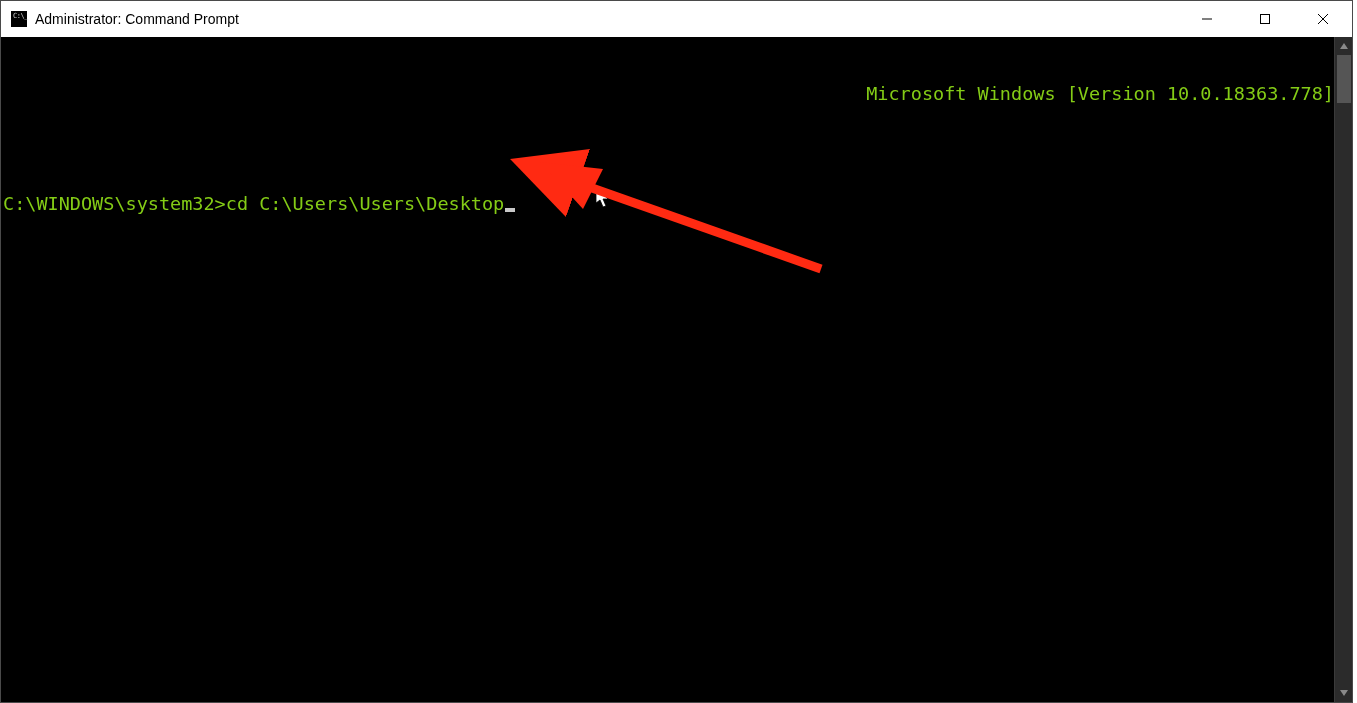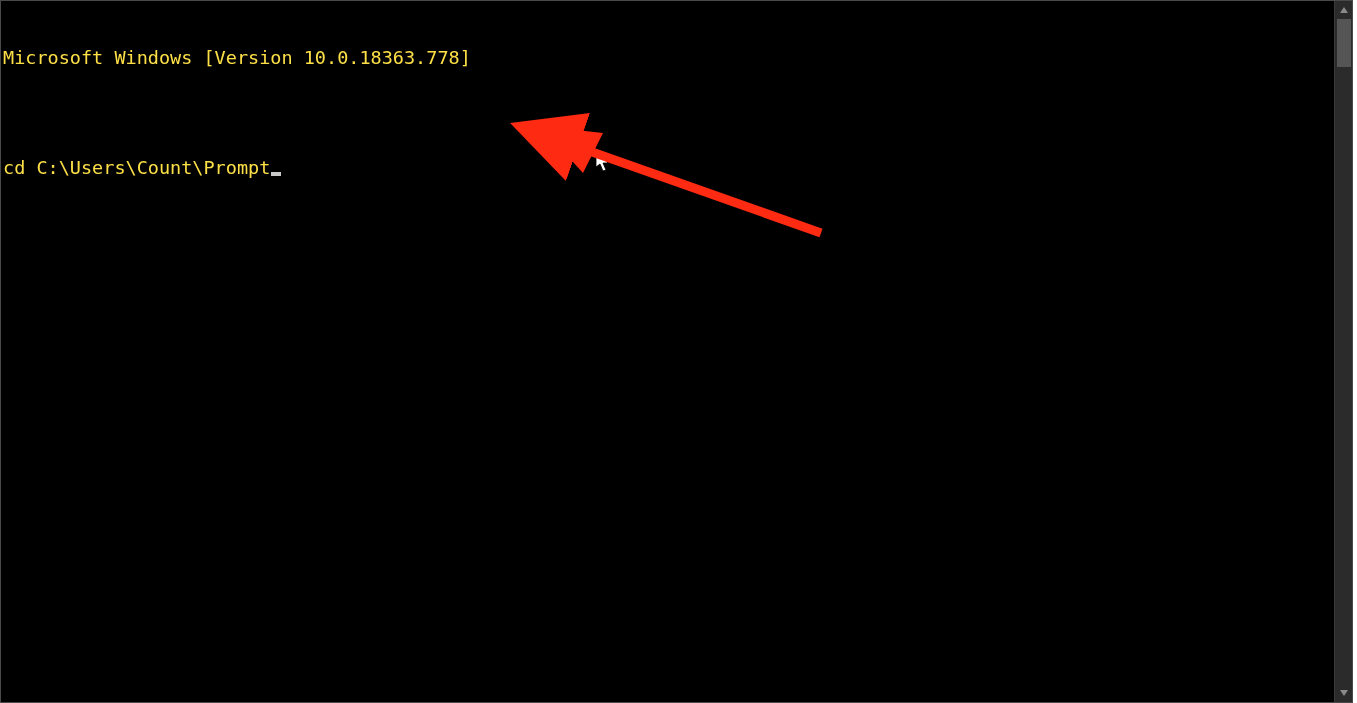--- a/index.html
+++ b/index.html
@@ -71,28 +71,29 @@
   }
   .win-btn svg { width: 12px; height: 12px; stroke: #000; stroke-width: 1; fill: none; }
   .client-area {
     flex: 1;
     display: flex;
     min-height: 0;
   }
   .terminal {
     flex: 1;
     background: #000;
-    color: #fde047;
+    color: #84cc16;
     font-family: Consolas, "Lucida Console", monospace;
     font-size: 18.5px;
     line-height: 22px;
     padding: 2px 0 0 2px;
     white-space: pre;
     position: relative;
     overflow: hidden;
+    text-align: right;
   }
   .line { display: block; }
   .prompt-line { display: flex; align-items: baseline; }
   .cursor {
     display: inline-block;
     width: 10px;
     height: 4px;
     background: #c8c8c8;
     margin-left: 1px;
     transform: translateY(2px);
@@ -138,27 +139,50 @@
     width: 14px;
     height: 48px;
     background: #555;
   }
 </style>
 </head>
 <body>
 
 <div class="window">
 
+  <div class="title-bar">
+    <span class="title-icon"></span>
+    <span class="title-text">Administrator: Command Prompt</span>
+    <span class="title-spacer"></span>
+    <div class="win-controls">
+      <div class="win-btn">
+        <svg viewBox="0 0 12 12">
+            <line x1="1" y1="6" x2="11" y2="6"></line>
+          </svg>
+      </div>
+      <div class="win-btn">
+        <svg viewBox="0 0 12 12">
+            <rect x="1.5" y="1.5" width="9" height="9"></rect>
+          </svg>
+      </div>
+      <div class="win-btn">
+        <svg viewBox="0 0 12 12">
+            <line x1="1" y1="1" x2="11" y2="11"></line>
+            <line x1="11" y1="1" x2="1" y2="11"></line>
+          </svg>
+      </div>
+    </div>
+  </div>
 
   <div class="client-area">
     <div class="terminal">
       <span class="line">Microsoft Windows [Version 10.0.18363.778]</span>
       <span class="line"></span>
       <span class="prompt-line">
-        <span>cd C:\Users\Count\Prompt</span><span class="cursor"></span>
+        <span>C:\WINDOWS\system32&gt;</span><span>cd C:\Users\Users\Desktop</span><span class="cursor"></span>
       </span>
 
       <div class="mouse-pointer">
         <svg viewBox="0 0 16 22">
           <polygon points="0,0 0,16 4,13 7,20 10,19 7,12 12,12" fill="#ffffff" stroke="#000" stroke-width="0.8"></polygon>
         </svg>
       </div>
 
       <svg class="annotation-arrow" width="1357" height="703">
         <defs>

